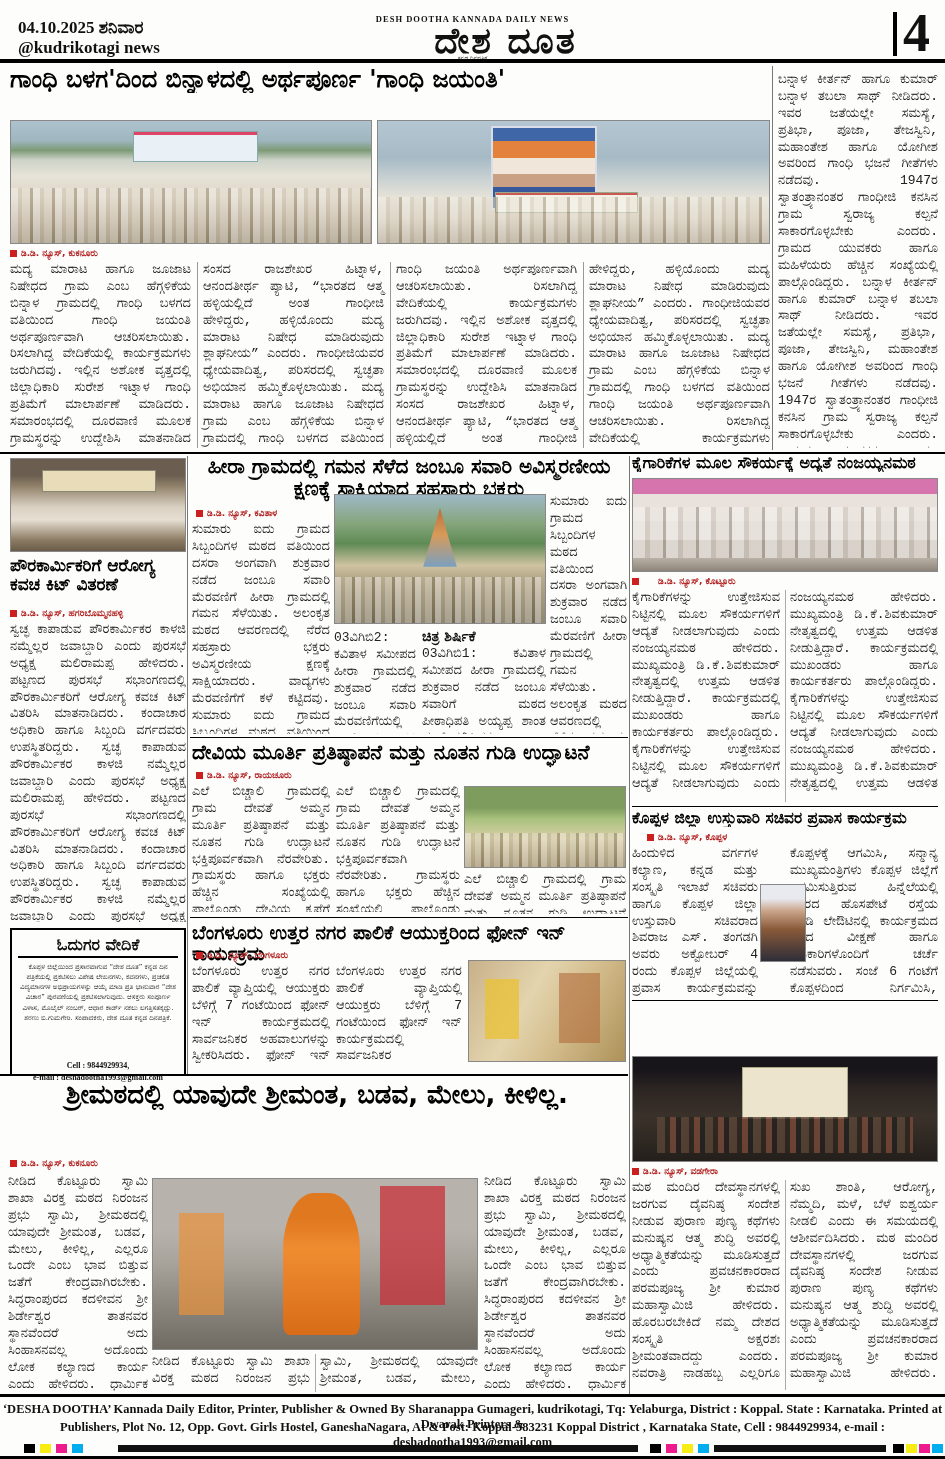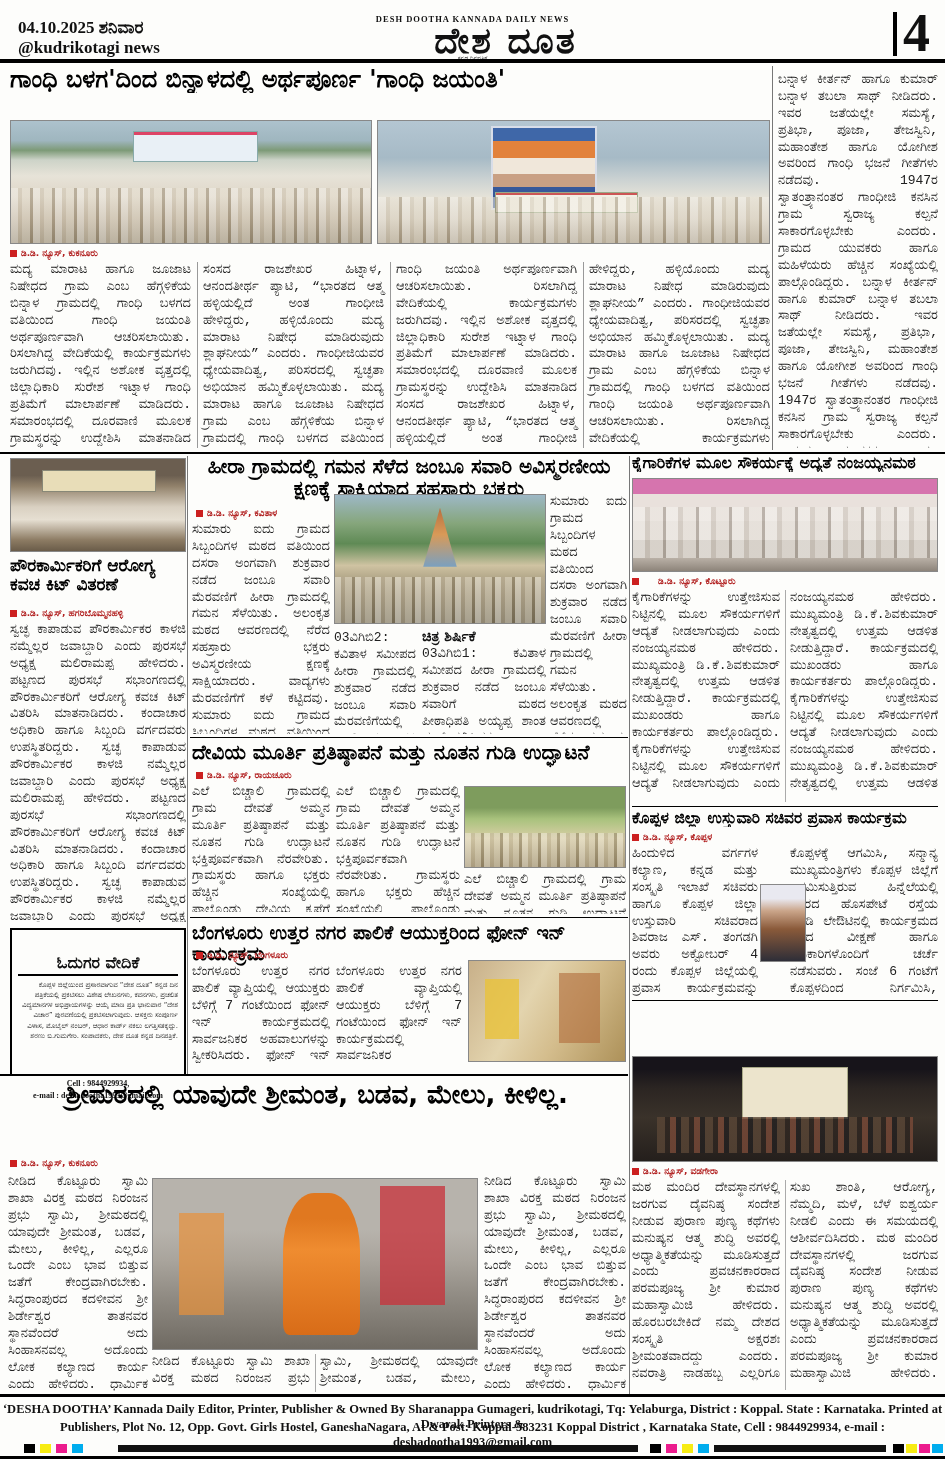--- a/index.html
+++ b/index.html
@@ -18,23 +18,23 @@
   
   .hl{font-family:"DejaVu Sans",sans-serif;font-weight:bold;color:#000;line-height:1.12;}
   .byline{font-family:"DejaVu Sans",sans-serif;font-weight:bold;font-size:9px;color:#b22222;display:flex;align-items:center;gap:4px;}
   .byline .sq{width:7px;height:7px;background:#cc2020;display:inline-block;flex:none;}
   .body{font-family:Liberation Mono, monospace;font-size:13px;line-height:1.3;text-align:justify;color:#202020;overflow:hidden;}
   .cols4{column-count:4;column-gap:12px;column-rule:1px solid #999;}
   .cols2{column-count:2;column-gap:10px;column-rule:1px solid #aaa;}
   .photo{position:absolute;border:1px solid #888;box-sizing:border-box;overflow:hidden;}
   .cap-title{font-family:"DejaVu Sans",sans-serif;font-weight:bold;font-size:14px;}
   
-  .rbox{position:absolute;border:2px solid #000;box-sizing:border-box;padding:23px 6px;text-align:center;}
+  .rbox{position:absolute;border:2px solid #000;box-sizing:border-box;padding:5px 6px;text-align:center;}
   .rbox .rtitle{font-family:"DejaVu Sans",sans-serif;font-weight:bold;font-size:16px;border-bottom:2px solid #000;padding-bottom:2px;margin-bottom:4px;}
-  .rbox .rbody{font-family:"DejaVu Sans",sans-serif;font-size:7px;line-height:1.45;color:#111;text-align:right;}
+  .rbox .rbody{font-family:"DejaVu Sans",sans-serif;font-size:7px;line-height:1.45;color:#111;}
   .rbox .rcontact{font-weight:bold;font-size:8px;margin-top:3px;}
   
   .footer-line{font-weight:bold;font-size:12.5px;text-align:center;width:100%;}
   .regsq{position:absolute;width:11px;height:9px;top:1444px;}
   
   .ph-child{position:absolute;}
 </style>
 </head>
 <body>
 
@@ -142,21 +142,21 @@
   </div>
   <div class="abs byline" style="left:632px;top:576px;gap:19px;">
     <span class="sq"></span>
     <span>ಡಿ.ಡಿ. ನ್ಯೂಸ್, ಕೊಟ್ಟೂರು</span>
   </div>
   <div class="abs body cols2" style="left:632px;top:590px;width:306px;height:212px;">ಕೈಗಾರಿಕೆಗಳನ್ನು ಉತ್ತೇಜಿಸುವ ನಿಟ್ಟಿನಲ್ಲಿ ಮೂಲ ಸೌಕರ್ಯಗಳಿಗೆ ಆದ್ಯತೆ ನೀಡಲಾಗುವುದು ಎಂದು ನಂಜಯ್ಯನಮಠ ಹೇಳಿದರು. ಮುಖ್ಯಮಂತ್ರಿ ಡಿ.ಕೆ.ಶಿವಕುಮಾರ್ ನೇತೃತ್ವದಲ್ಲಿ ಉತ್ತಮ ಆಡಳಿತ ನೀಡುತ್ತಿದ್ದಾರೆ. ಕಾರ್ಯಕ್ರಮದಲ್ಲಿ ಮುಖಂಡರು ಹಾಗೂ ಕಾರ್ಯಕರ್ತರು ಪಾಲ್ಗೊಂಡಿದ್ದರು. ಕೈಗಾರಿಕೆಗಳನ್ನು ಉತ್ತೇಜಿಸುವ ನಿಟ್ಟಿನಲ್ಲಿ ಮೂಲ ಸೌಕರ್ಯಗಳಿಗೆ ಆದ್ಯತೆ ನೀಡಲಾಗುವುದು ಎಂದು ನಂಜಯ್ಯನಮಠ ಹೇಳಿದರು. ಮುಖ್ಯಮಂತ್ರಿ ಡಿ.ಕೆ.ಶಿವಕುಮಾರ್ ನೇತೃತ್ವದಲ್ಲಿ ಉತ್ತಮ ಆಡಳಿತ ನೀಡುತ್ತಿದ್ದಾರೆ. ಕಾರ್ಯಕ್ರಮದಲ್ಲಿ ಮುಖಂಡರು ಹಾಗೂ ಕಾರ್ಯಕರ್ತರು ಪಾಲ್ಗೊಂಡಿದ್ದರು. ಕೈಗಾರಿಕೆಗಳನ್ನು ಉತ್ತೇಜಿಸುವ ನಿಟ್ಟಿನಲ್ಲಿ ಮೂಲ ಸೌಕರ್ಯಗಳಿಗೆ ಆದ್ಯತೆ ನೀಡಲಾಗುವುದು ಎಂದು ನಂಜಯ್ಯನಮಠ ಹೇಳಿದರು. ಮುಖ್ಯಮಂತ್ರಿ ಡಿ.ಕೆ.ಶಿವಕುಮಾರ್ ನೇತೃತ್ವದಲ್ಲಿ ಉತ್ತಮ ಆಡಳಿತ ನೀಡುತ್ತಿದ್ದಾರೆ. ಕಾರ್ಯಕ್ರಮದಲ್ಲಿ ಮುಖಂಡರು ಹಾಗೂ ಕಾರ್ಯಕರ್ತರು ಪಾಲ್ಗೊಂಡಿದ್ದರು. ಕೈಗಾರಿಕೆಗಳನ್ನು ಉತ್ತೇಜಿಸುವ ನಿಟ್ಟಿನಲ್ಲಿ ಮೂಲ ಸೌಕರ್ಯಗಳಿಗೆ ಆದ್ಯತೆ ನೀಡಲಾಗುವುದು ಎಂದು ನಂಜಯ್ಯನಮಠ ಹೇಳಿದರು. ಮುಖ್ಯಮಂತ್ರಿ ಡಿ.ಕೆ.ಶಿವಕುಮಾರ್ ನೇತೃತ್ವದಲ್ಲಿ ಉತ್ತಮ ಆಡಳಿತ ನೀಡುತ್ತಿದ್ದಾರೆ. ಕಾರ್ಯಕ್ರಮದಲ್ಲಿ ಮುಖಂಡರು ಹಾಗೂ ಕಾರ್ಯಕರ್ತರು ಪಾಲ್ಗೊಂಡಿದ್ದರು.</div>
 
   <div class="hrule" style="left:632px;top:806px;width:306px;height:1px;"></div>
 
   <div class="abs hl" style="left:632px;top:810px;width:306px;font-size:15.5px;white-space:nowrap;overflow:hidden;">ಕೊಪ್ಪಳ ಜಿಲ್ಲಾ ಉಸ್ತುವಾರಿ ಸಚಿವರ ಪ್ರವಾಸ ಕಾರ್ಯಕ್ರಮ</div>
-  <div class="abs byline" style="left:632px;top:832px;justify-content:space-between;">
+  <div class="abs byline" style="left:647px;top:832px;justify-content:space-between;">
     <span class="sq"></span>
     <span>ಡಿ.ಡಿ. ನ್ಯೂಸ್, ಕೊಪ್ಪಳ</span>
   </div>
   <div class="abs body" style="left:632px;top:846px;width:126px;height:150px;">ಹಿಂದುಳಿದ ವರ್ಗಗಳ ಕಲ್ಯಾಣ, ಕನ್ನಡ ಮತ್ತು ಸಂಸ್ಕೃತಿ ಇಲಾಖೆ ಸಚಿವರು ಹಾಗೂ ಕೊಪ್ಪಳ ಜಿಲ್ಲಾ ಉಸ್ತುವಾರಿ ಸಚಿವರಾದ ಶಿವರಾಜ ಎಸ್. ತಂಗಡಗಿ ಅವರು ಅಕ್ಟೋಬರ್ 4 ರಂದು ಕೊಪ್ಪಳ ಜಿಲ್ಲೆಯಲ್ಲಿ ಪ್ರವಾಸ ಕಾರ್ಯಕ್ರಮವನ್ನು ಹಮ್ಮಿಕೊಂಡಿದ್ದಾರೆ. ಹಿಂದುಳಿದ ವರ್ಗಗಳ ಕಲ್ಯಾಣ, ಕನ್ನಡ ಮತ್ತು ಸಂಸ್ಕೃತಿ ಇಲಾಖೆ ಸಚಿವರು ಹಾಗೂ ಕೊಪ್ಪಳ ಜಿಲ್ಲಾ ಉಸ್ತುವಾರಿ ಸಚಿವರಾದ ಶಿವರಾಜ ಎಸ್. ತಂಗಡಗಿ ಅವರು ಅಕ್ಟೋಬರ್ 4 ರಂದು ಕೊಪ್ಪಳ ಜಿಲ್ಲೆಯಲ್ಲಿ ಪ್ರವಾಸ ಕಾರ್ಯಕ್ರಮವನ್ನು ಹಮ್ಮಿಕೊಂಡಿದ್ದಾರೆ.</div>
   <div class="abs body" style="left:790px;top:846px;width:148px;height:150px;">ಕೊಪ್ಪಳಕ್ಕೆ ಆಗಮಿಸಿ, ಸನ್ಮಾನ್ಯ ಮುಖ್ಯಮಂತ್ರಿಗಳು ಕೊಪ್ಪಳ ಜಿಲ್ಲೆಗೆ ಆಗಮಿಸುತ್ತಿರುವ ಹಿನ್ನೆಲೆಯಲ್ಲಿ ನಗರದ ಹೊಸಪೇಟೆ ರಸ್ತೆಯ ಅಗಡಿ ಲೇಔಟಿನಲ್ಲಿ ಕಾರ್ಯಕ್ರಮದ ಸ್ಥಳದ ವೀಕ್ಷಣೆ ಹಾಗೂ ಅಧಿಕಾರಿಗಳೊಂದಿಗೆ ಚರ್ಚೆ ನಡೆಸುವರು. ಸಂಜೆ 6 ಗಂಟೆಗೆ ಕೊಪ್ಪಳದಿಂದ ನಿರ್ಗಮಿಸಿ, 7.30ಕ್ಕೆ ಕುಕನೂರಿಗೆ ಆಗಮಿಸಿ, ರಾತ್ರಿ 9 ಗಂಟೆಗೆ ಕಾರ್ಯಕ್ರಮದಲ್ಲಿ ಭಾಗವಹಿಸುವರು. ಬೆಳಿಗ್ಗೆ 10 ಗಂಟೆಗೆ ನಿರ್ಗಮಿಸಿ, 11.30 ಗಂಟೆಗೆ ಆಗಮಿಸುವರು.</div>
   <div class="photo" style="left:760px;top:884px;width:46px;height:78px;background:linear-gradient(180deg,#e9e9f0 0 18%,#caa58a 34%,#8a5a3a 58%,#2e2e38 100%);"></div>
 
   <div class="hrule" style="left:632px;top:1000px;width:306px;height:1px;"></div>
 
   <div class="photo" style="left:632px;top:1056px;width:306px;height:106px;background:linear-gradient(180deg,#17141a 0 12%,#2b2522 30%,#3a322a 58%,#241f1c 100%);">

